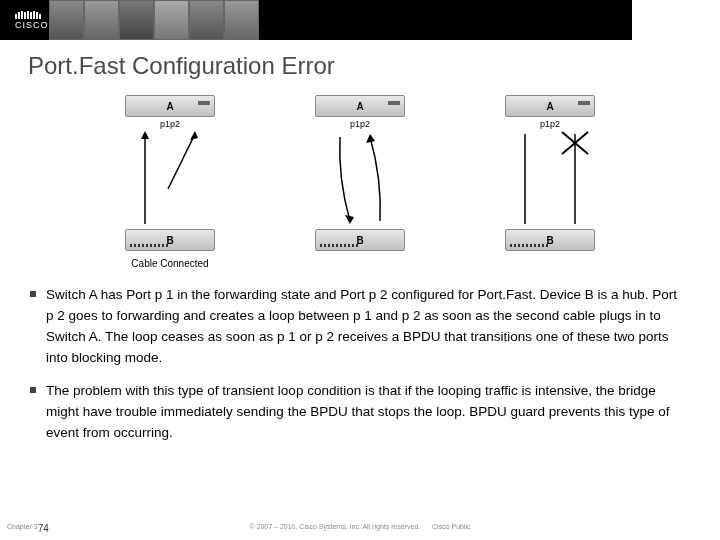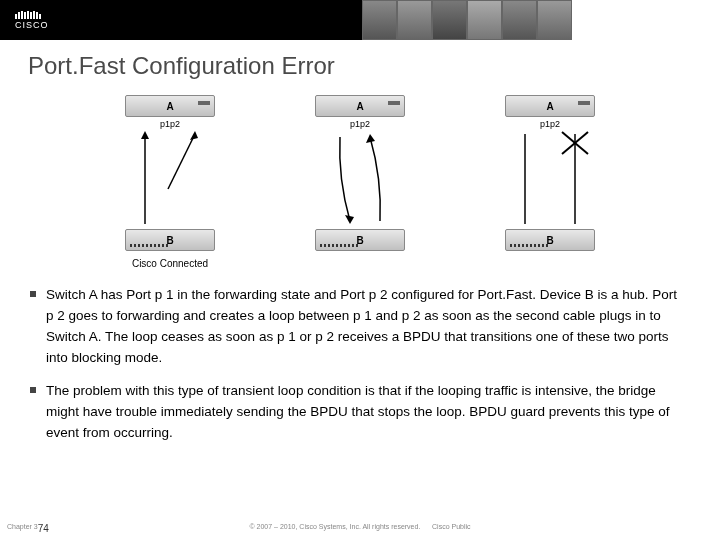--- a/index.html
+++ b/index.html
@@ -1,17 +1,17 @@
 <!DOCTYPE html>
 <html><head>
 <meta charset="utf-8">
 <style>
 *{margin:0;padding:0;box-sizing:border-box}
 body{width:720px;height:540px;background:#fff;font-family:Arial,sans-serif;position:relative;overflow:hidden}
-.header-bar{width:572px;height:40px;background:#000;display:flex;align-items:center;justify-content:space-between}
+.header-bar{width:632px;height:40px;background:#000;display:flex;align-items:center;}
 .logo-box{margin-left:15px;color:#fff;font-size:9px;letter-spacing:1px}
 .logo-bars{display:flex;gap:1px;margin-bottom:1px}
 .logo-bars span{width:2px;background:#fff;display:inline-block}
 .logo-bars span:nth-child(1){height:5px;margin-top:3px}
 .logo-bars span:nth-child(2){height:7px;margin-top:1px}
 .logo-bars span:nth-child(3){height:8px}
 .logo-bars span:nth-child(4){height:7px;margin-top:1px}
 .logo-bars span:nth-child(5){height:8px}
 .logo-bars span:nth-child(6){height:7px;margin-top:1px}
 .logo-bars span:nth-child(7){height:8px}
@@ -87,21 +87,21 @@
       <svg width="100" height="100">
         <line x1="25" y1="5" x2="25" y2="95" stroke="#000" stroke-width="1.5"></line>
         <polygon points="25,2 21,10 29,10" fill="#000"></polygon>
         <line x1="75" y1="5" x2="48" y2="60" stroke="#000" stroke-width="1.5"></line>
         <polygon points="75,2 70,11 78,9" fill="#000"></polygon>
       </svg>
     </div>
     <div class="hub-box">
         <span class="switch-lbl">B</span>
       </div>
-    <div class="caption">Cisco Connected</div>
+    <div class="caption">Cable Connected</div>
   </div>
 
   <div class="panel">
     <div class="switch-box">
         <span class="switch-lbl">A</span>
       </div>
     <div class="ports">
         <span>p1</span>
         <span>p2</span>
       </div>

